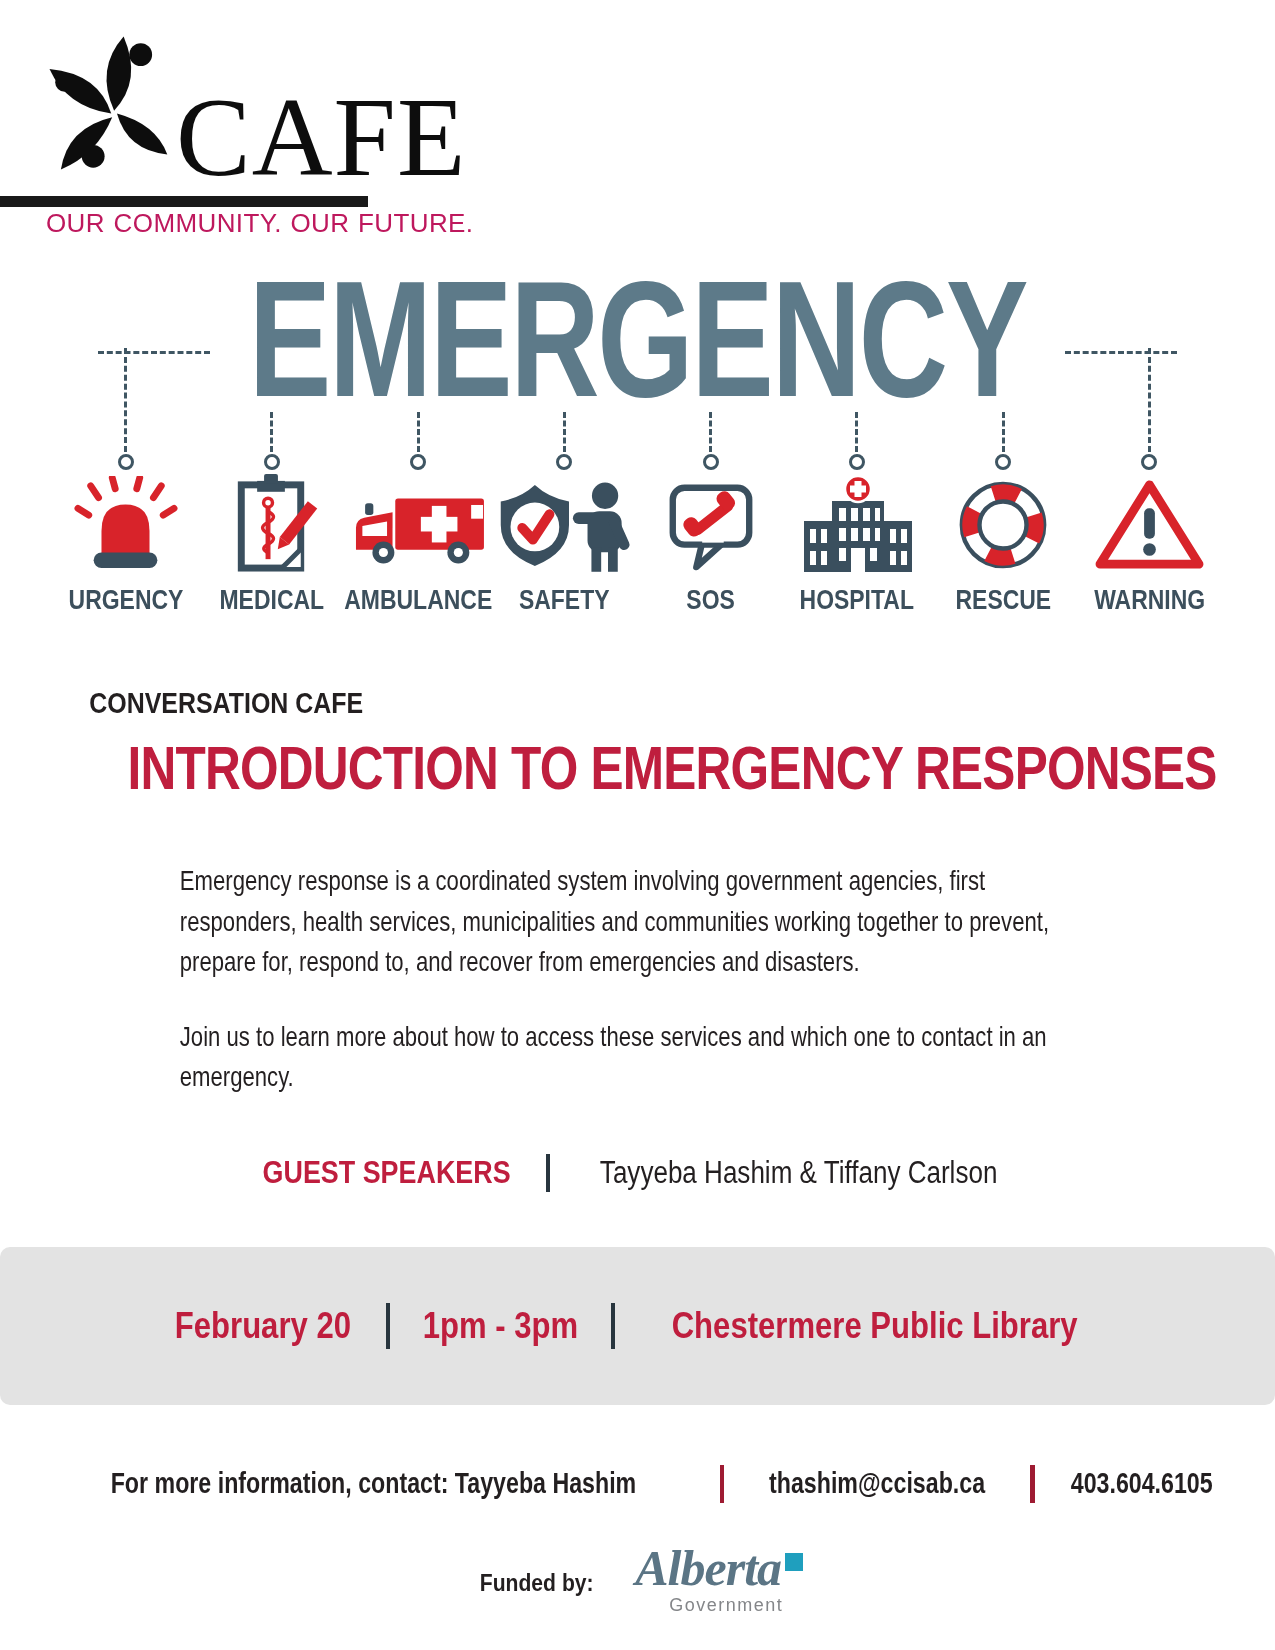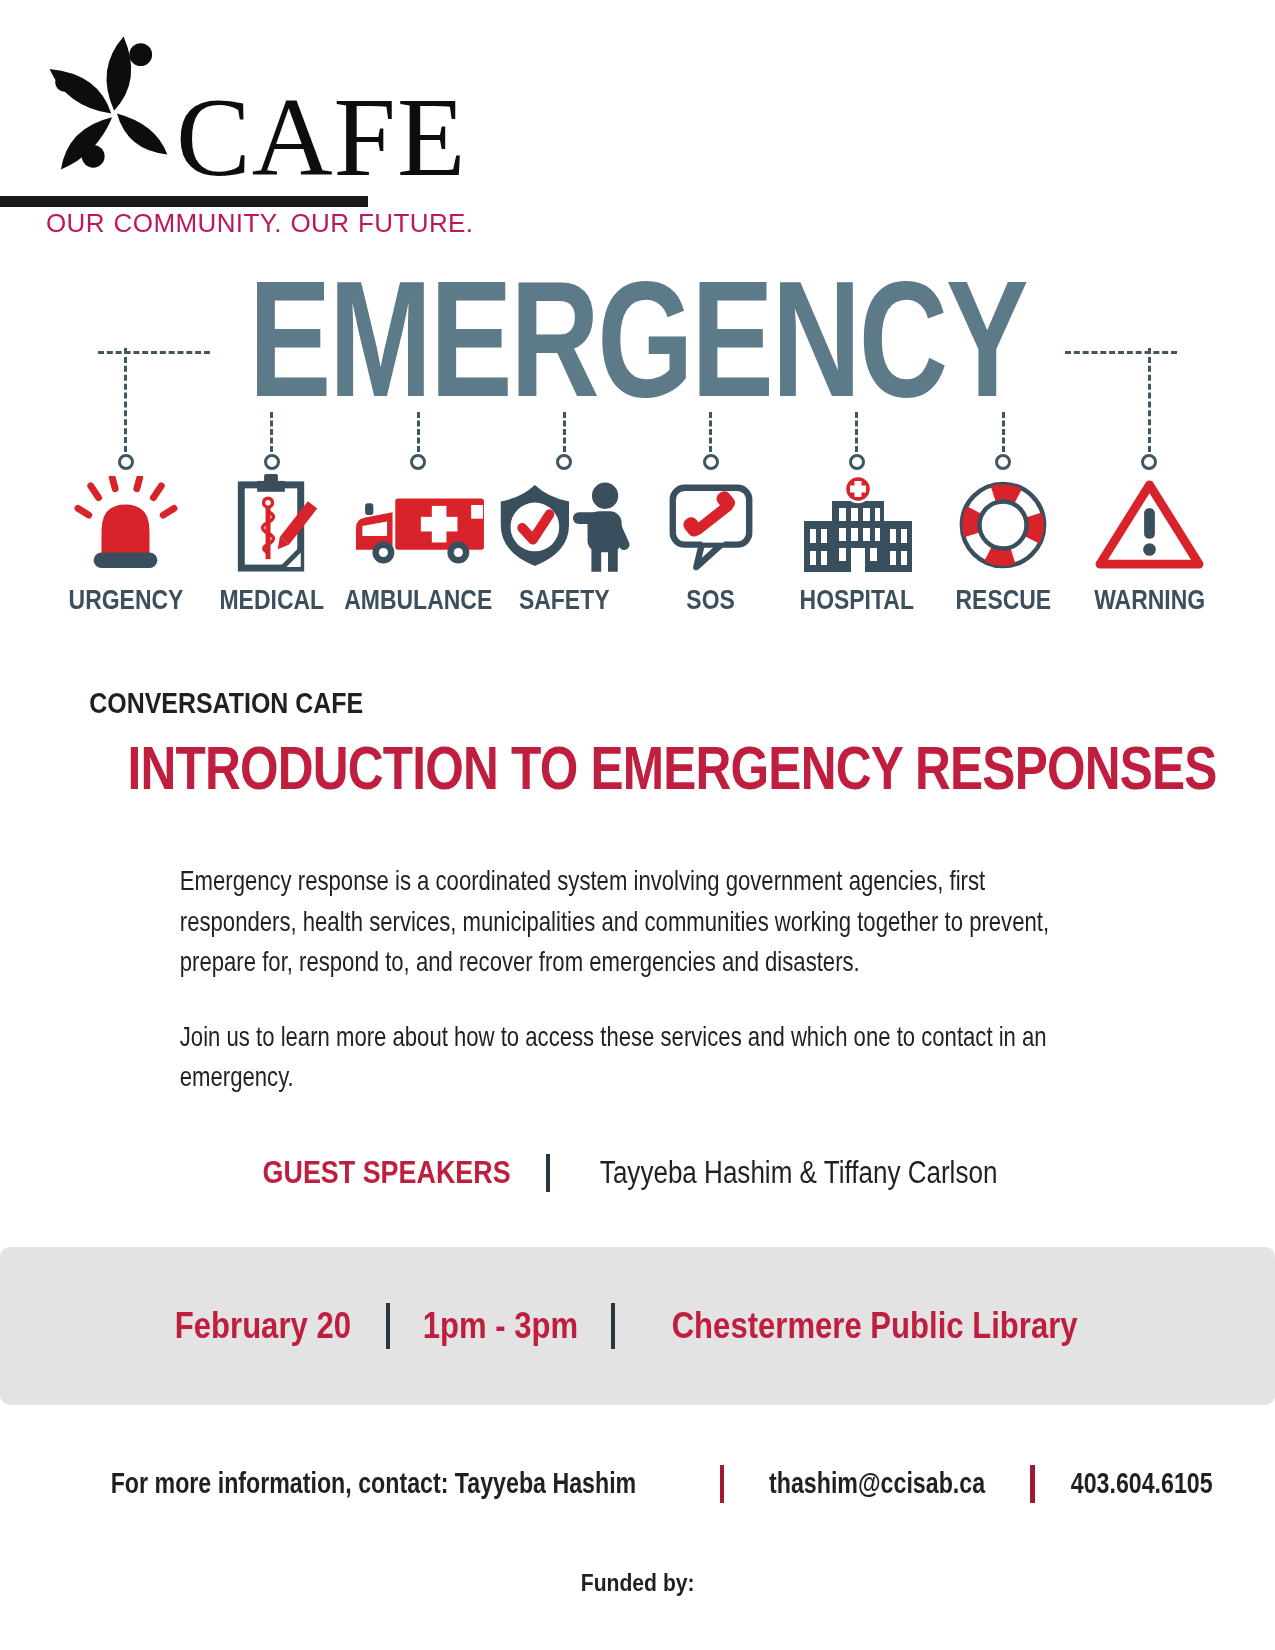--- a/index.html
+++ b/index.html
@@ -337,16 +337,23 @@
   <footer>
     <div class="contact-line">
       <span class="contact-text">For more information, contact: Tayyeba Hashim</span>
       <span class="contact-bar"></span>
       <span class="contact-text">thashim@ccisab.ca</span>
       <span class="contact-bar"></span>
       <span class="contact-text">403.604.6105</span>
     </div>
     <div class="funded-row">
       <span class="funded-label">Funded by:</span>
+      <div class="alberta-logo">
+        <div class="alberta-script-row">
+          <span class="alberta-script">Alberta</span>
+          <span class="teal-square"></span>
+        </div>
+        <div class="gov-text">Government</div>
+      </div>
     </div>
   </footer>
 
 </div>
 
 </body></html>

